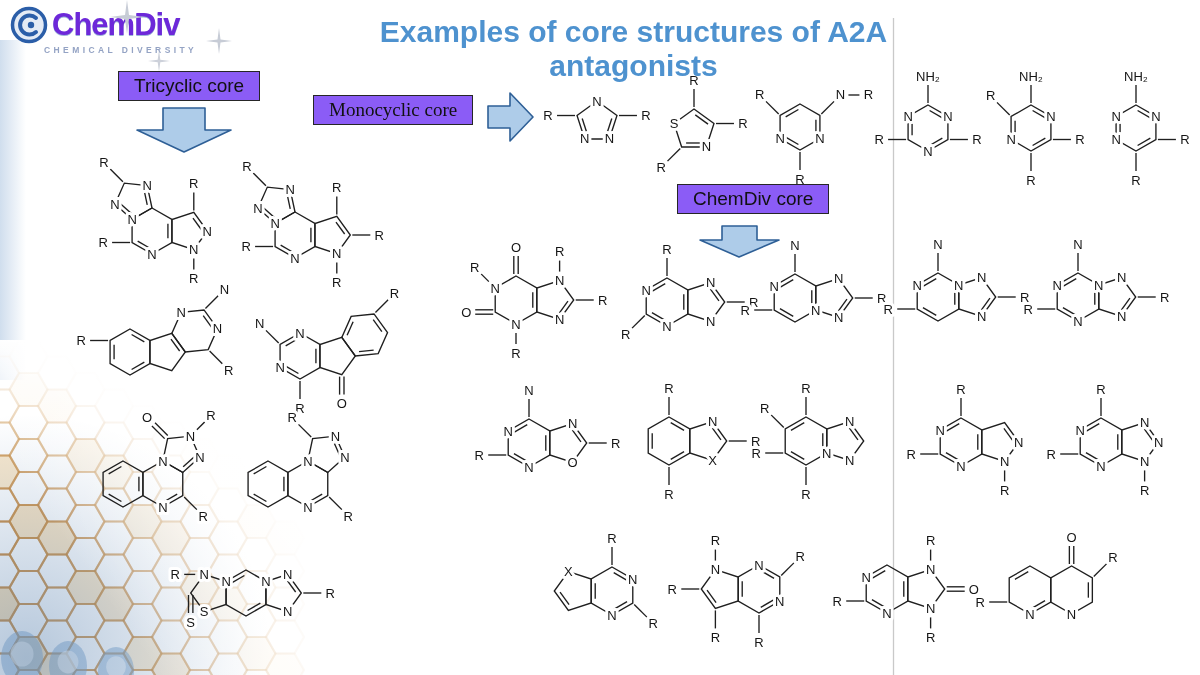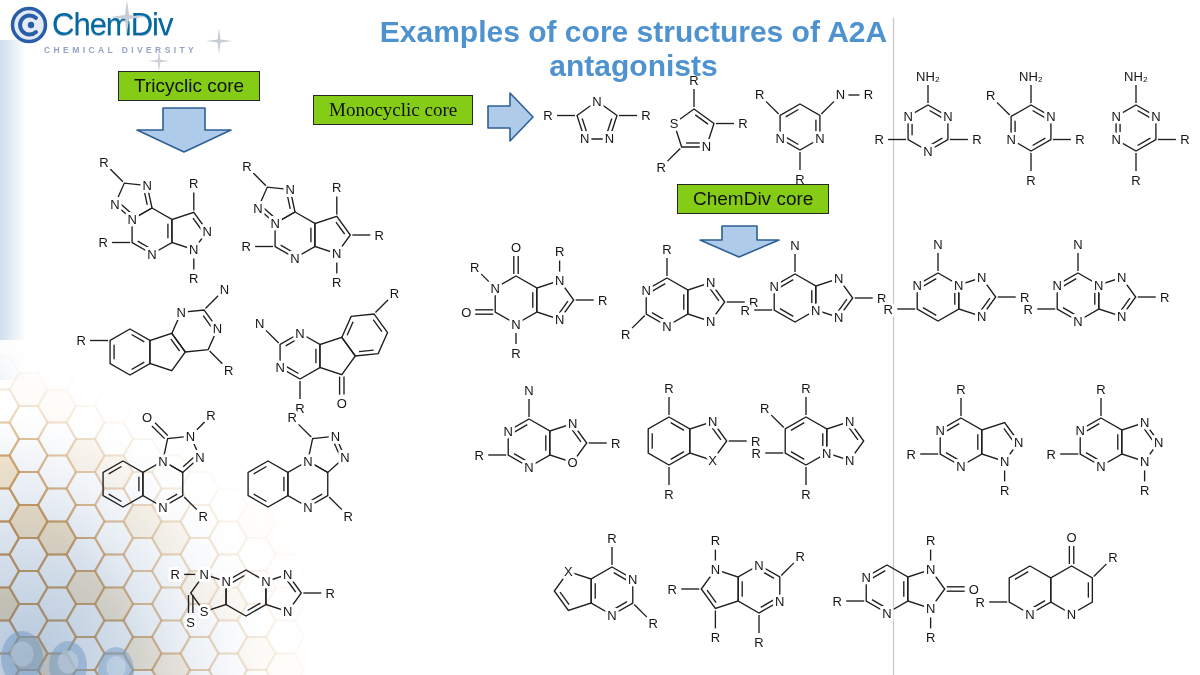--- a/index.html
+++ b/index.html
@@ -10,27 +10,27 @@
     background:radial-gradient(circle at 8% 95%, rgba(90,130,175,.45), rgba(90,130,175,0) 55%);}
   #collage .fade{position:absolute;left:0;top:0;right:0;bottom:0;
     background:linear-gradient(55deg, rgba(255,255,255,0) 28%, #ffffff 72%),
                linear-gradient(to bottom, #ffffff 0%, rgba(255,255,255,0) 30%);}
   #leftwash{position:absolute;left:0;top:40px;width:26px;height:340px;z-index:0;
     background:linear-gradient(to right, rgba(120,160,205,.35), rgba(120,160,205,0));}
   #mol-canvas{position:absolute;left:0;top:0;z-index:2;}
   #logo{position:absolute;left:10px;top:6px;z-index:3;width:260px;height:60px;}
   #logo .row{display:flex;align-items:center;}
   #logo .mark{width:38px;height:38px;margin-right:4px;}
-  #logo .nm{font-size:31px;font-weight:normal;letter-spacing:-1px;color:#0369a1;line-height:30px;
+  #logo .nm{font-size:31px;font-weight:bold;letter-spacing:-1px;color:#6d28d9;line-height:30px;
     text-shadow:0 1px 0 #9db6d8;}
   #logo .tg{font-size:8.5px;font-weight:bold;letter-spacing:3.4px;color:#94a3c4;margin-left:34px;margin-top:1px;}
   .sparkle{position:absolute;z-index:2;}
   #page-title{position:absolute;left:346px;top:15px;width:575px;text-align:center;z-index:3;
     font-size:30px;font-weight:bold;color:#4e92cf;}
-  .corebox{position:absolute;z-index:3;background:#84cc16;border:1.6px solid #262626;
+  .corebox{position:absolute;z-index:3;background:#8b5cf6;border:1.6px solid #262626;
     color:#111;font-size:19px;padding:3px 15px;white-space:nowrap;}
   #box-tri{left:118px;top:71px;}
   #box-mono{left:313px;top:95px;font-family:Liberation Serif, serif;}
   #box-bi{left:677px;top:184px;}
 </style>
 </head>
 <body>
 
 <div id="slide">
   <div id="leftwash"></div>

